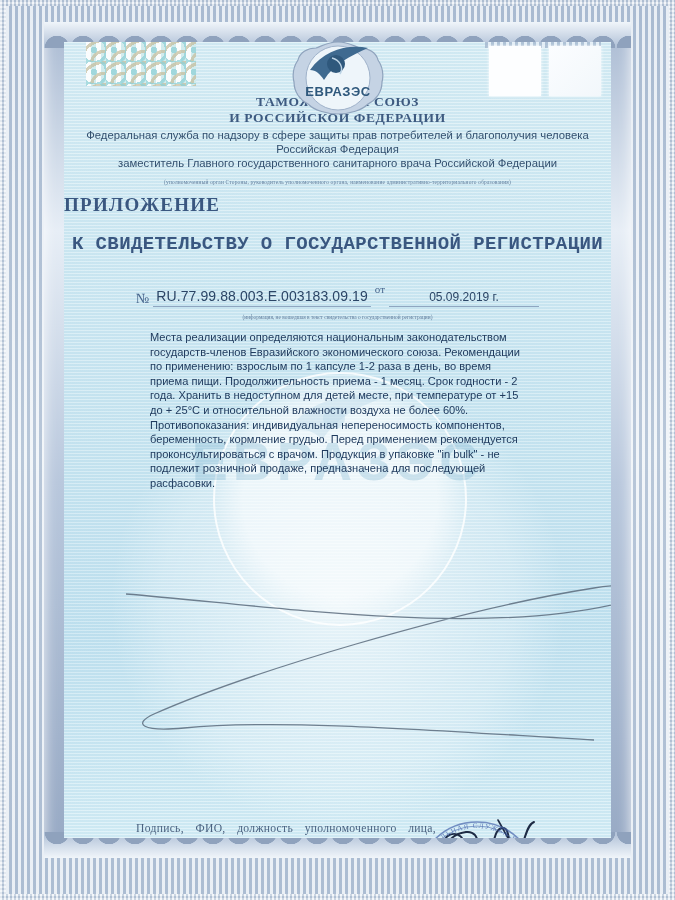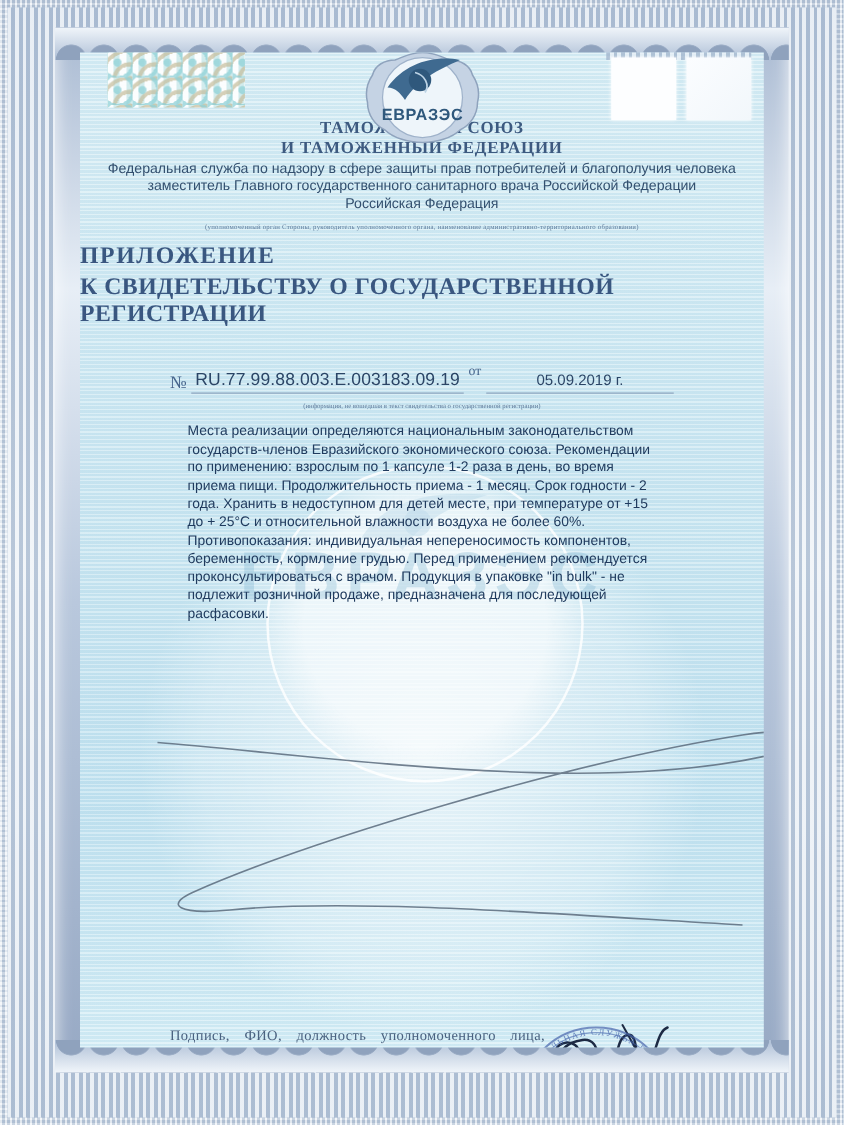--- a/index.html
+++ b/index.html
@@ -218,27 +218,27 @@
 
   .doc-title-1 {
     font-family: "Liberation Serif", serif;
     font-weight: bold;
     font-size: 19px;
     letter-spacing: 1.3px;
     color: #3a5780;
     margin-top: 9px;
   }
   .doc-title-2 {
-    text-align: left;
-    font-family: Liberation Serif, serif;
+    text-align: center;
+    font-family: Liberation Mono, monospace;
     font-weight: bold;
     font-size: 19px;
     letter-spacing: 0.4px;
     color: #3a5780;
-    margin-top: 3px;
+    margin-top: 17px;
   }
 
   
   .num-row {
     display: flex;
     align-items: flex-end;
     margin: 16px 72px 0 72px;
     font-family: "Liberation Sans", sans-serif;
   }
   .num-label {
@@ -387,27 +387,27 @@
     </div>
 
     <svg class="stroke" viewBox="0 0 560 200">
       <path d="M2 52 C 150 64, 360 96, 500 60 C 530 52, 520 38, 470 46 C 330 68, 120 132, 30 172 C 8 182, 18 190, 60 186 C 160 176, 330 190, 470 198" fill="none" stroke="#5a6b7d" stroke-width="1.3" opacity="0.85"></path>
     </svg>
 
     <div class="content">
 
       <div class="org-title">
         <div>ТАМОЖЕННЫЙ СОЮЗ</div>
-        <div>И ТАМОЖЕННЫЙ ФЕДЕРАЦИИ</div>
+        <div>И РОССИЙСКОЙ ФЕДЕРАЦИИ</div>
       </div>
 
       <div class="org-sub">
         <div>Федеральная служба по надзору в сфере защиты прав потребителей и благополучия человека</div>
+        <div>Российская Федерация</div>
         <div>заместитель Главного государственного санитарного врача Российской Федерации</div>
-        <div>Российская Федерация</div>
       </div>
 
       <div class="tiny-caption">(уполномоченный орган Стороны, руководитель уполномоченного органа, наименование административно-территориального образования)</div>
 
       <div class="doc-title-1">ПРИЛОЖЕНИЕ</div>
       <div class="doc-title-2">К СВИДЕТЕЛЬСТВУ О ГОСУДАРСТВЕННОЙ РЕГИСТРАЦИИ</div>
 
       <div class="num-row">
         <span class="num-label">№</span>
         <span class="num-line">

